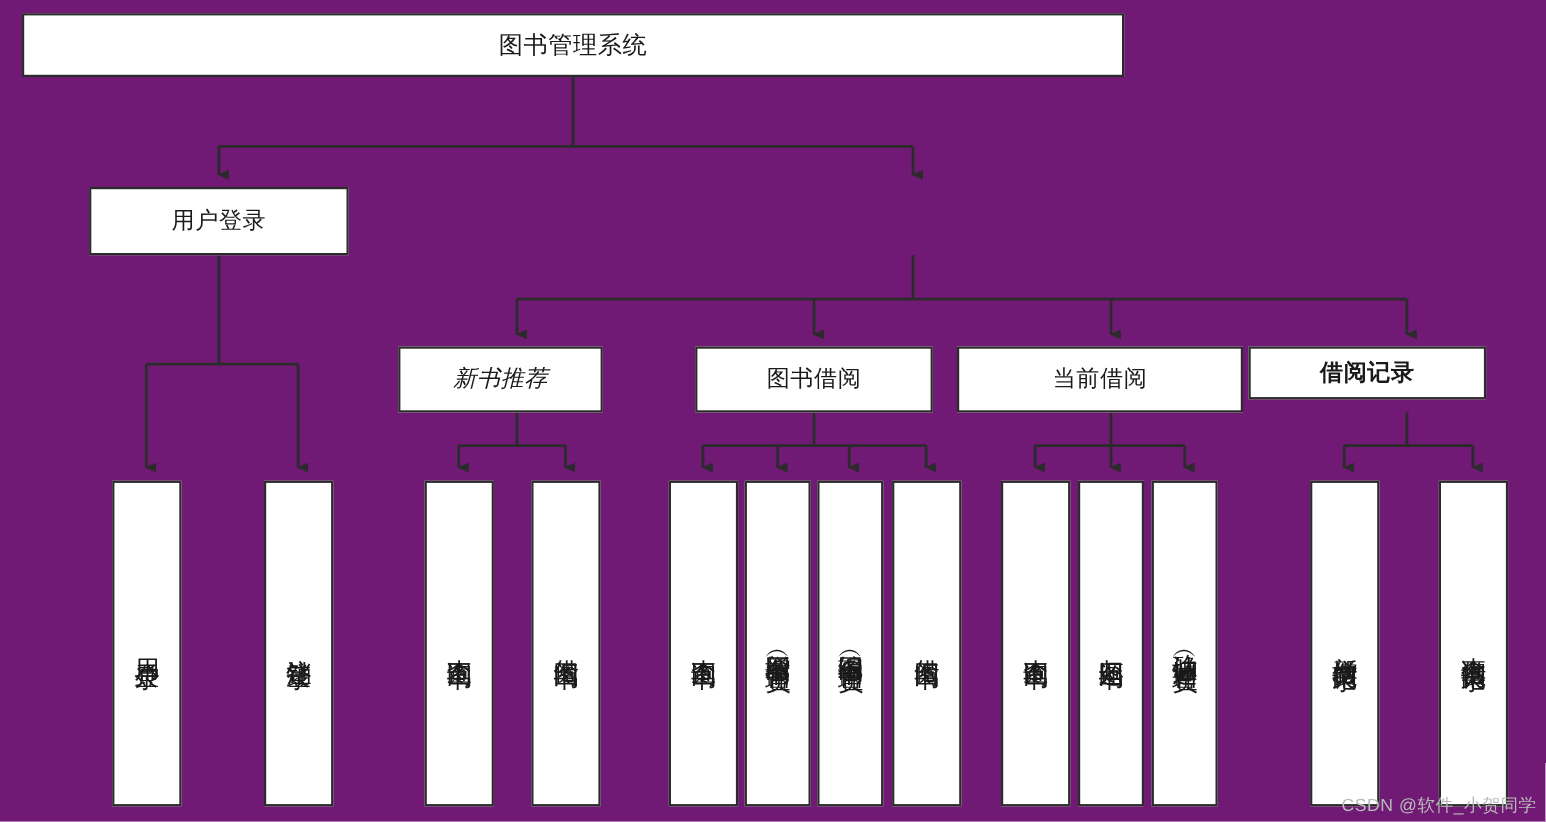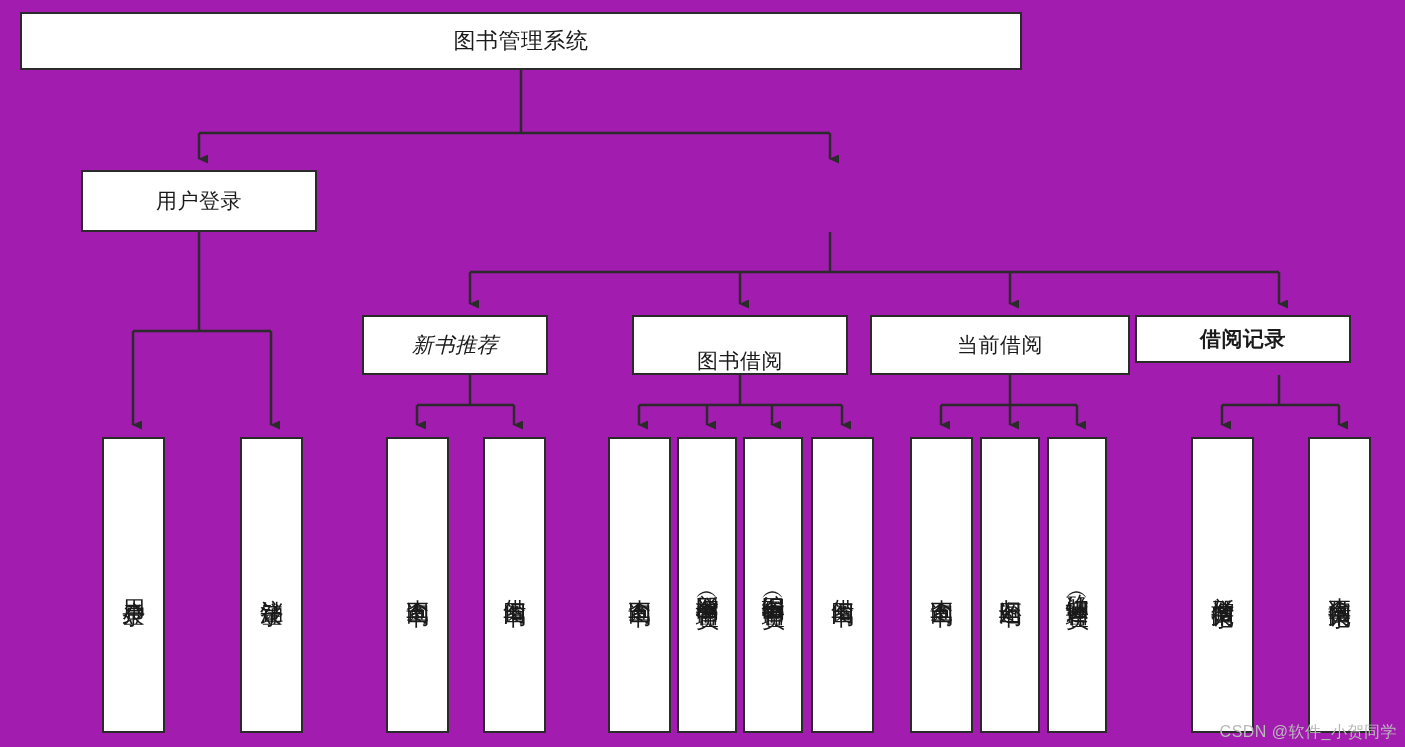--- a/index.html
+++ b/index.html
@@ -8,21 +8,21 @@
     padding: 0;
     background: #ffffff;
   }
   body {
     font-family: "Liberation Sans", "DejaVu Sans", sans-serif;
   }
   #canvas {
     position: relative;
     width: 1405px;
     height: 747px;
-    background: #a21caf;
+    background: #701a75;
     overflow: hidden;
   }
   #edges {
     position: absolute;
     left: 0;
     top: 0;
     width: 1405px;
     height: 747px;
     pointer-events: none;
   }
@@ -139,21 +139,21 @@
 
   <div class="node horiz" style="left:81px; top:170px; width:236px; height:62px;">
     <span class="label">用户登录</span>
   </div>
 
 
   <div class="node horiz" style="left:362px; top:315px; width:186px; height:60px;font-style:italic;">
     <span class="label">新书推荐</span>
   </div>
 
-  <div class="node horiz" style="left:632px; top:315px; width:216px; height:60px;align-items:flex-end;">
+  <div class="node horiz" style="left:632px; top:315px; width:216px; height:60px;">
     <span class="label">图书借阅</span>
   </div>
 
   <div class="node horiz" style="left:870px; top:315px; width:260px; height:60px;">
     <span class="label">当前借阅</span>
   </div>
 
   <div class="node horiz" style="left:1135px; top:315px; width:216px; height:48px;font-weight:bold;">
     <span class="label">借阅记录</span>
   </div>

